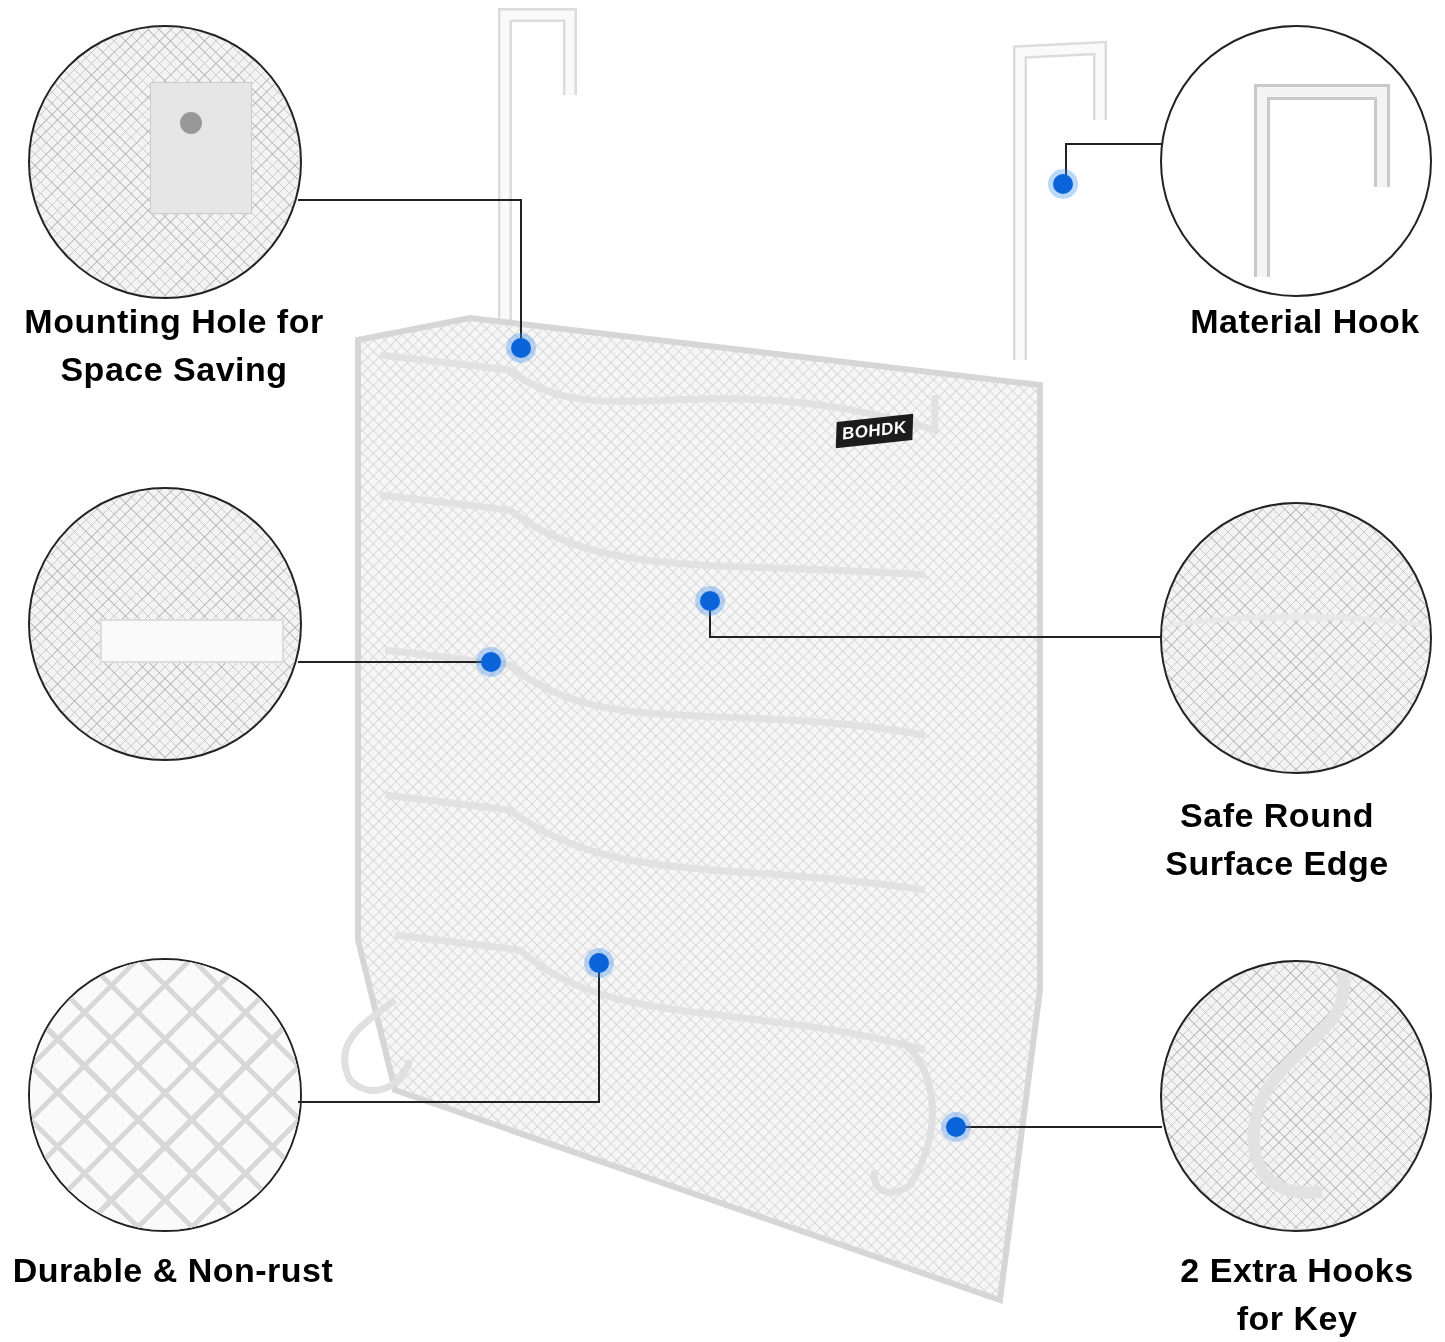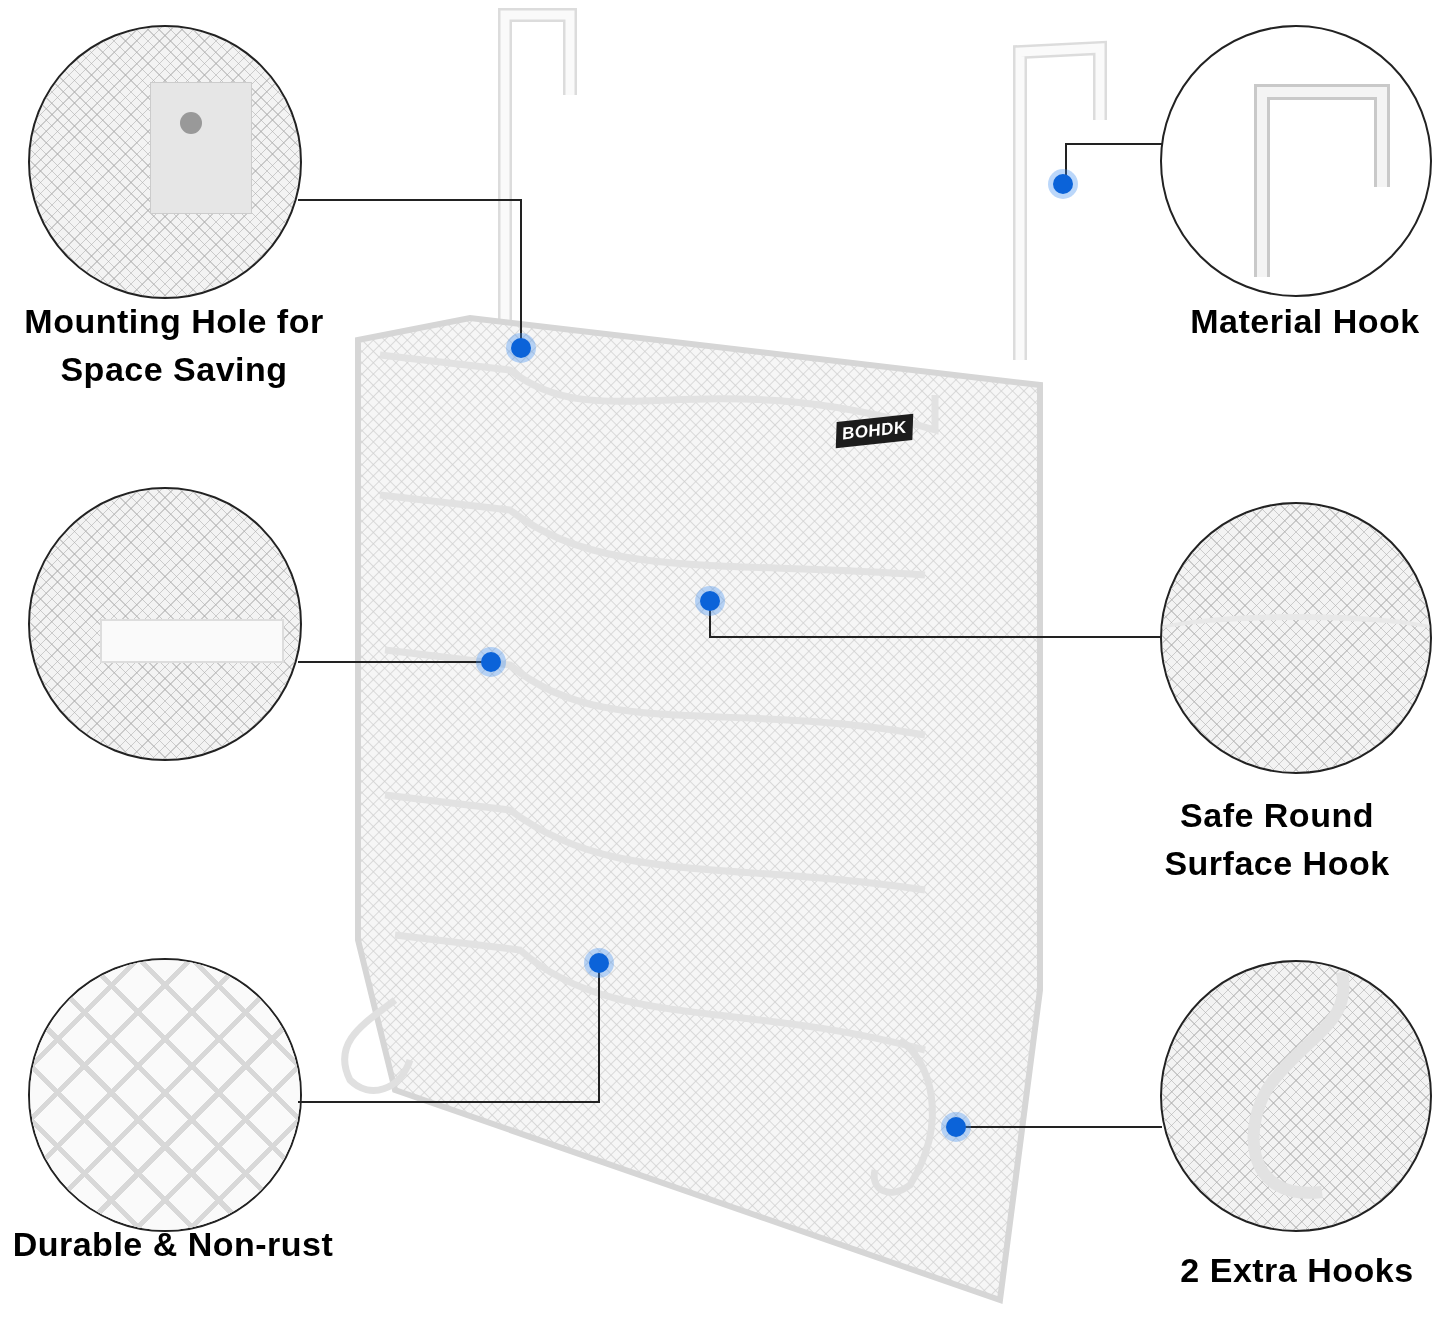--- a/index.html
+++ b/index.html
@@ -117,22 +117,23 @@
 
 <div class="label" style="left:1170px;top:297px;width:270px;">
   <div>Material Hook</div>
 </div>
 
 <div class="label" style="left:0px;top:772px;width:345px;">
 </div>
 
 <div class="label" style="left:1142px;top:772px;width:270px;margin-top:19px;">
   <div>Safe Round</div>
-  <div>Surface Hook</div>
+  <div>Surface Edge</div>
 </div>
 
-<div class="label" style="left:0px;top:1220px;width:346px;">
+<div class="label" style="left:0px;top:1246px;width:346px;">
   <div>Durable &amp; Non-rust</div>
 </div>
 
 <div class="label" style="left:1157px;top:1246px;width:280px;">
   <div>2 Extra Hooks</div>
+  <div>for Key</div>
 </div>
 
 </body></html>

